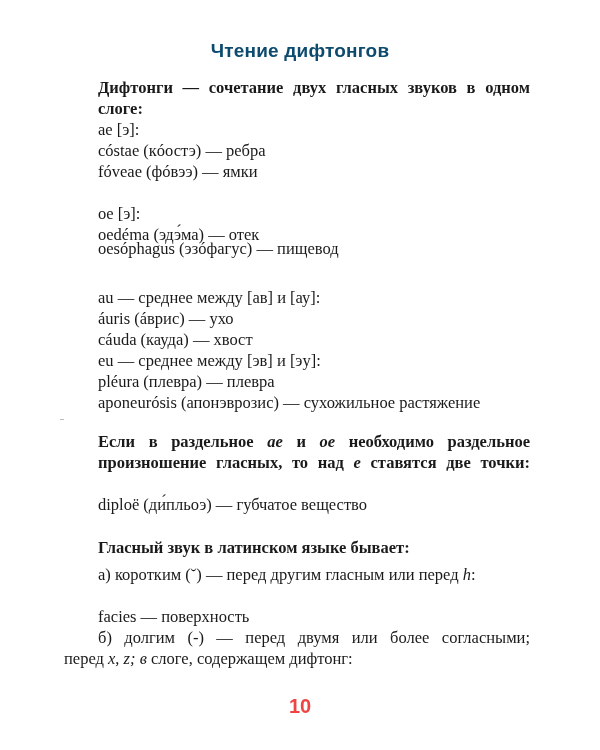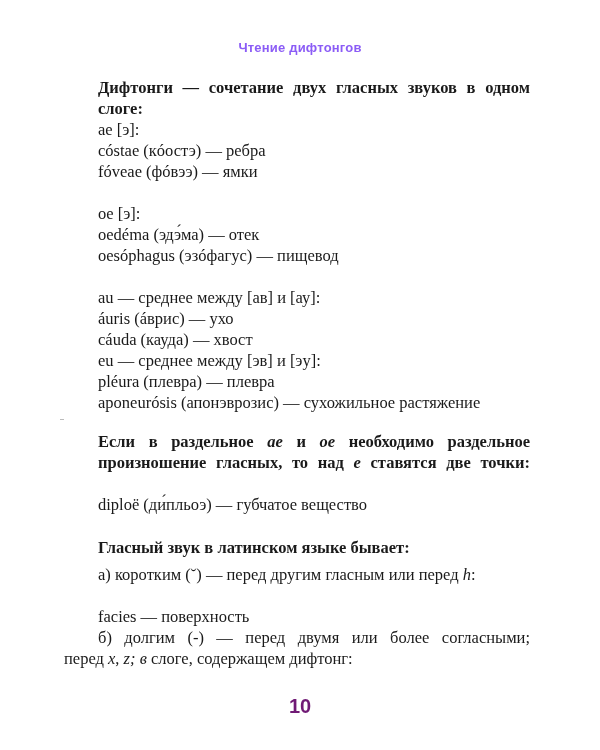--- a/index.html
+++ b/index.html
@@ -23,23 +23,23 @@
       height: 750px;
     }
     .title {
       position: absolute;
       top: 40px;
       left: 0;
       width: 600px;
       text-align: center;
       font-family: "Liberation Sans", "DejaVu Sans", sans-serif;
       font-weight: bold;
-      font-size: 13px;
+      font-size: 19px;
       letter-spacing: 0.2px;
-      color: #8b5cf6;
+      color: #0c4a6e;
     }
     .line {
       position: absolute;
       left: 98px;
       white-space: nowrap;
       font-size: 16.5px;
       line-height: 20px;
     }
     .bold {
       font-weight: bold;
@@ -53,21 +53,21 @@
     .it { font-style: italic; }
     .pagenum {
       position: absolute;
       top: 695px;
       left: 0;
       width: 600px;
       text-align: center;
       font-family: "Liberation Sans", "DejaVu Sans", sans-serif;
       font-weight: bold;
       font-size: 20px;
-      color: #701a75;
+      color: #ef4444;
     }
     .speck {
       position: absolute;
       left: 60px;
       top: 419px;
       width: 4px;
       height: 1px;
       background: #bbb;
     }
   </style>
@@ -80,21 +80,21 @@
 
   <div class="line bold justify" style="top:78px;">Дифтонги — сочетание двух гласных звуков в одном</div>
   <div class="line bold" style="top:99px;">слоге:</div>
 
   <div class="line" style="top:120px;">ae [э]:</div>
   <div class="line" style="top:141px;">cóstae (кóостэ) — ребра</div>
   <div class="line" style="top:162px;">fóveae (фóвээ) — ямки</div>
 
   <div class="line" style="top:204px;">oe [э]:</div>
   <div class="line" style="top:225px;">oedéma (эдэ́ма) — отек</div>
-  <div class="line" style="top:246px;">oesóphagus (эзóфагус) — пищевод</div>
+  <div class="line" style="top:239px;">oesóphagus (эзóфагус) — пищевод</div>
 
   <div class="line" style="top:288px;">au — среднее между [ав] и [ау]:</div>
   <div class="line" style="top:309px;">áuris (áврис) — ухо</div>
   <div class="line" style="top:330px;">cáuda (кауда) — хвост</div>
   <div class="line" style="top:351px;">eu — среднее между [эв] и [эу]:</div>
   <div class="line" style="top:372px;font-family:Liberation Serif, serif;">pléura (плевра) — плевра</div>
   <div class="line" style="top:393px;">aponeurósis (апонэврозис) — сухожильное растяжение</div>
 
   <div class="speck"></div>
 

